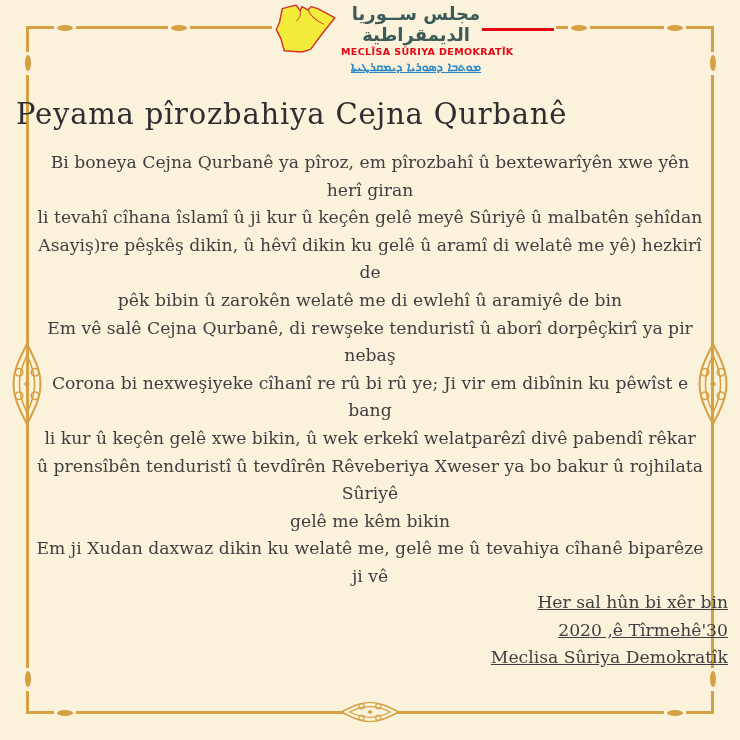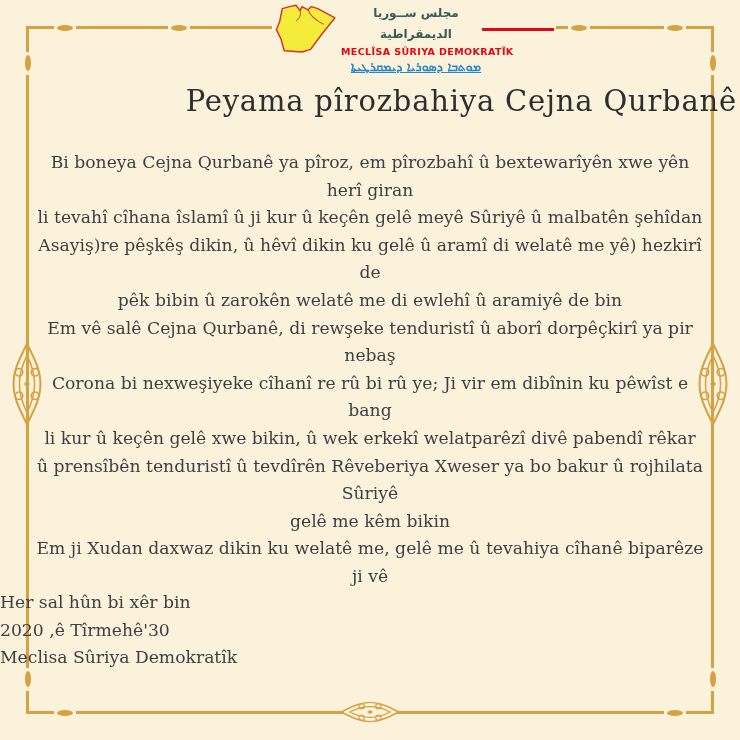--- a/index.html
+++ b/index.html
@@ -16,31 +16,31 @@
   .v{position:absolute;width:3px;background:var(--color-gold);}
   .dot-h{position:absolute;width:16px;height:6px;border-radius:50%;background:var(--color-gold);}
   .dot-v{position:absolute;width:6px;height:16px;border-radius:50%;background:var(--color-gold);}
   .red-rule{position:absolute;height:2.5px;background:var(--color-logo-red);}
   .ornament{position:absolute;}
   .ornament svg{display:block;}
   
   .logo-map{position:absolute;left:270px;top:2px;width:68px;height:54px;}
   .logo-text{position:absolute;left:341px;top:3px;width:150px;text-align:center;
              font-family:"DejaVu Sans", sans-serif;}
-  .logo-arabic{font-size:12px;font-weight:bold;color:var(--color-logo-teal);line-height:21px;}
+  .logo-arabic{font-size:18px;font-weight:bold;color:var(--color-logo-teal);line-height:21px;}
   .logo-latin{font-size:9.5px;font-weight:bold;color:var(--color-logo-red);
               letter-spacing:0.4px;line-height:13px;white-space:nowrap;}
   .logo-syriac{font-size:12.5px;font-weight:bold;color:var(--color-logo-blue);line-height:17px;text-decoration:underline;}
   
-  .title{position:absolute;top:81px;left:0;right:0;text-align:right;
-         font-size:29px;letter-spacing:0.8px;color:var(--color-title);font-weight:normal;margin:3px;}
+  .title{position:absolute;top:81px;left:0;right:0;text-align:left;
+         font-size:29px;letter-spacing:0.8px;color:var(--color-title);font-weight:normal;margin:16px;}
   .body-text{position:absolute;top:149px;left:34px;right:34px;text-align:center;
              font-size:17.2px;line-height:27.6px;}
-  .footer-text{position:absolute;top:589px;left:0;right:12px;text-align:left;
-               font-size:17.2px;line-height:27.6px;}
+  .footer-text{position:absolute;top:589px;left:0;right:12px;text-align:right;
+               font-size:17.2px;line-height:27.6px;text-decoration:underline;}
 </style>
 </head>
 <body>
 
 <div class="poster">
 
   <div class="h" style="left:26px;top:26px;width:28px;"></div>
   <div class="dot-h" style="left:57px;top:24.5px;"></div>
   <div class="h" style="left:76px;top:26px;width:92px;"></div>
   <div class="dot-h" style="left:171px;top:24.5px;"></div>

